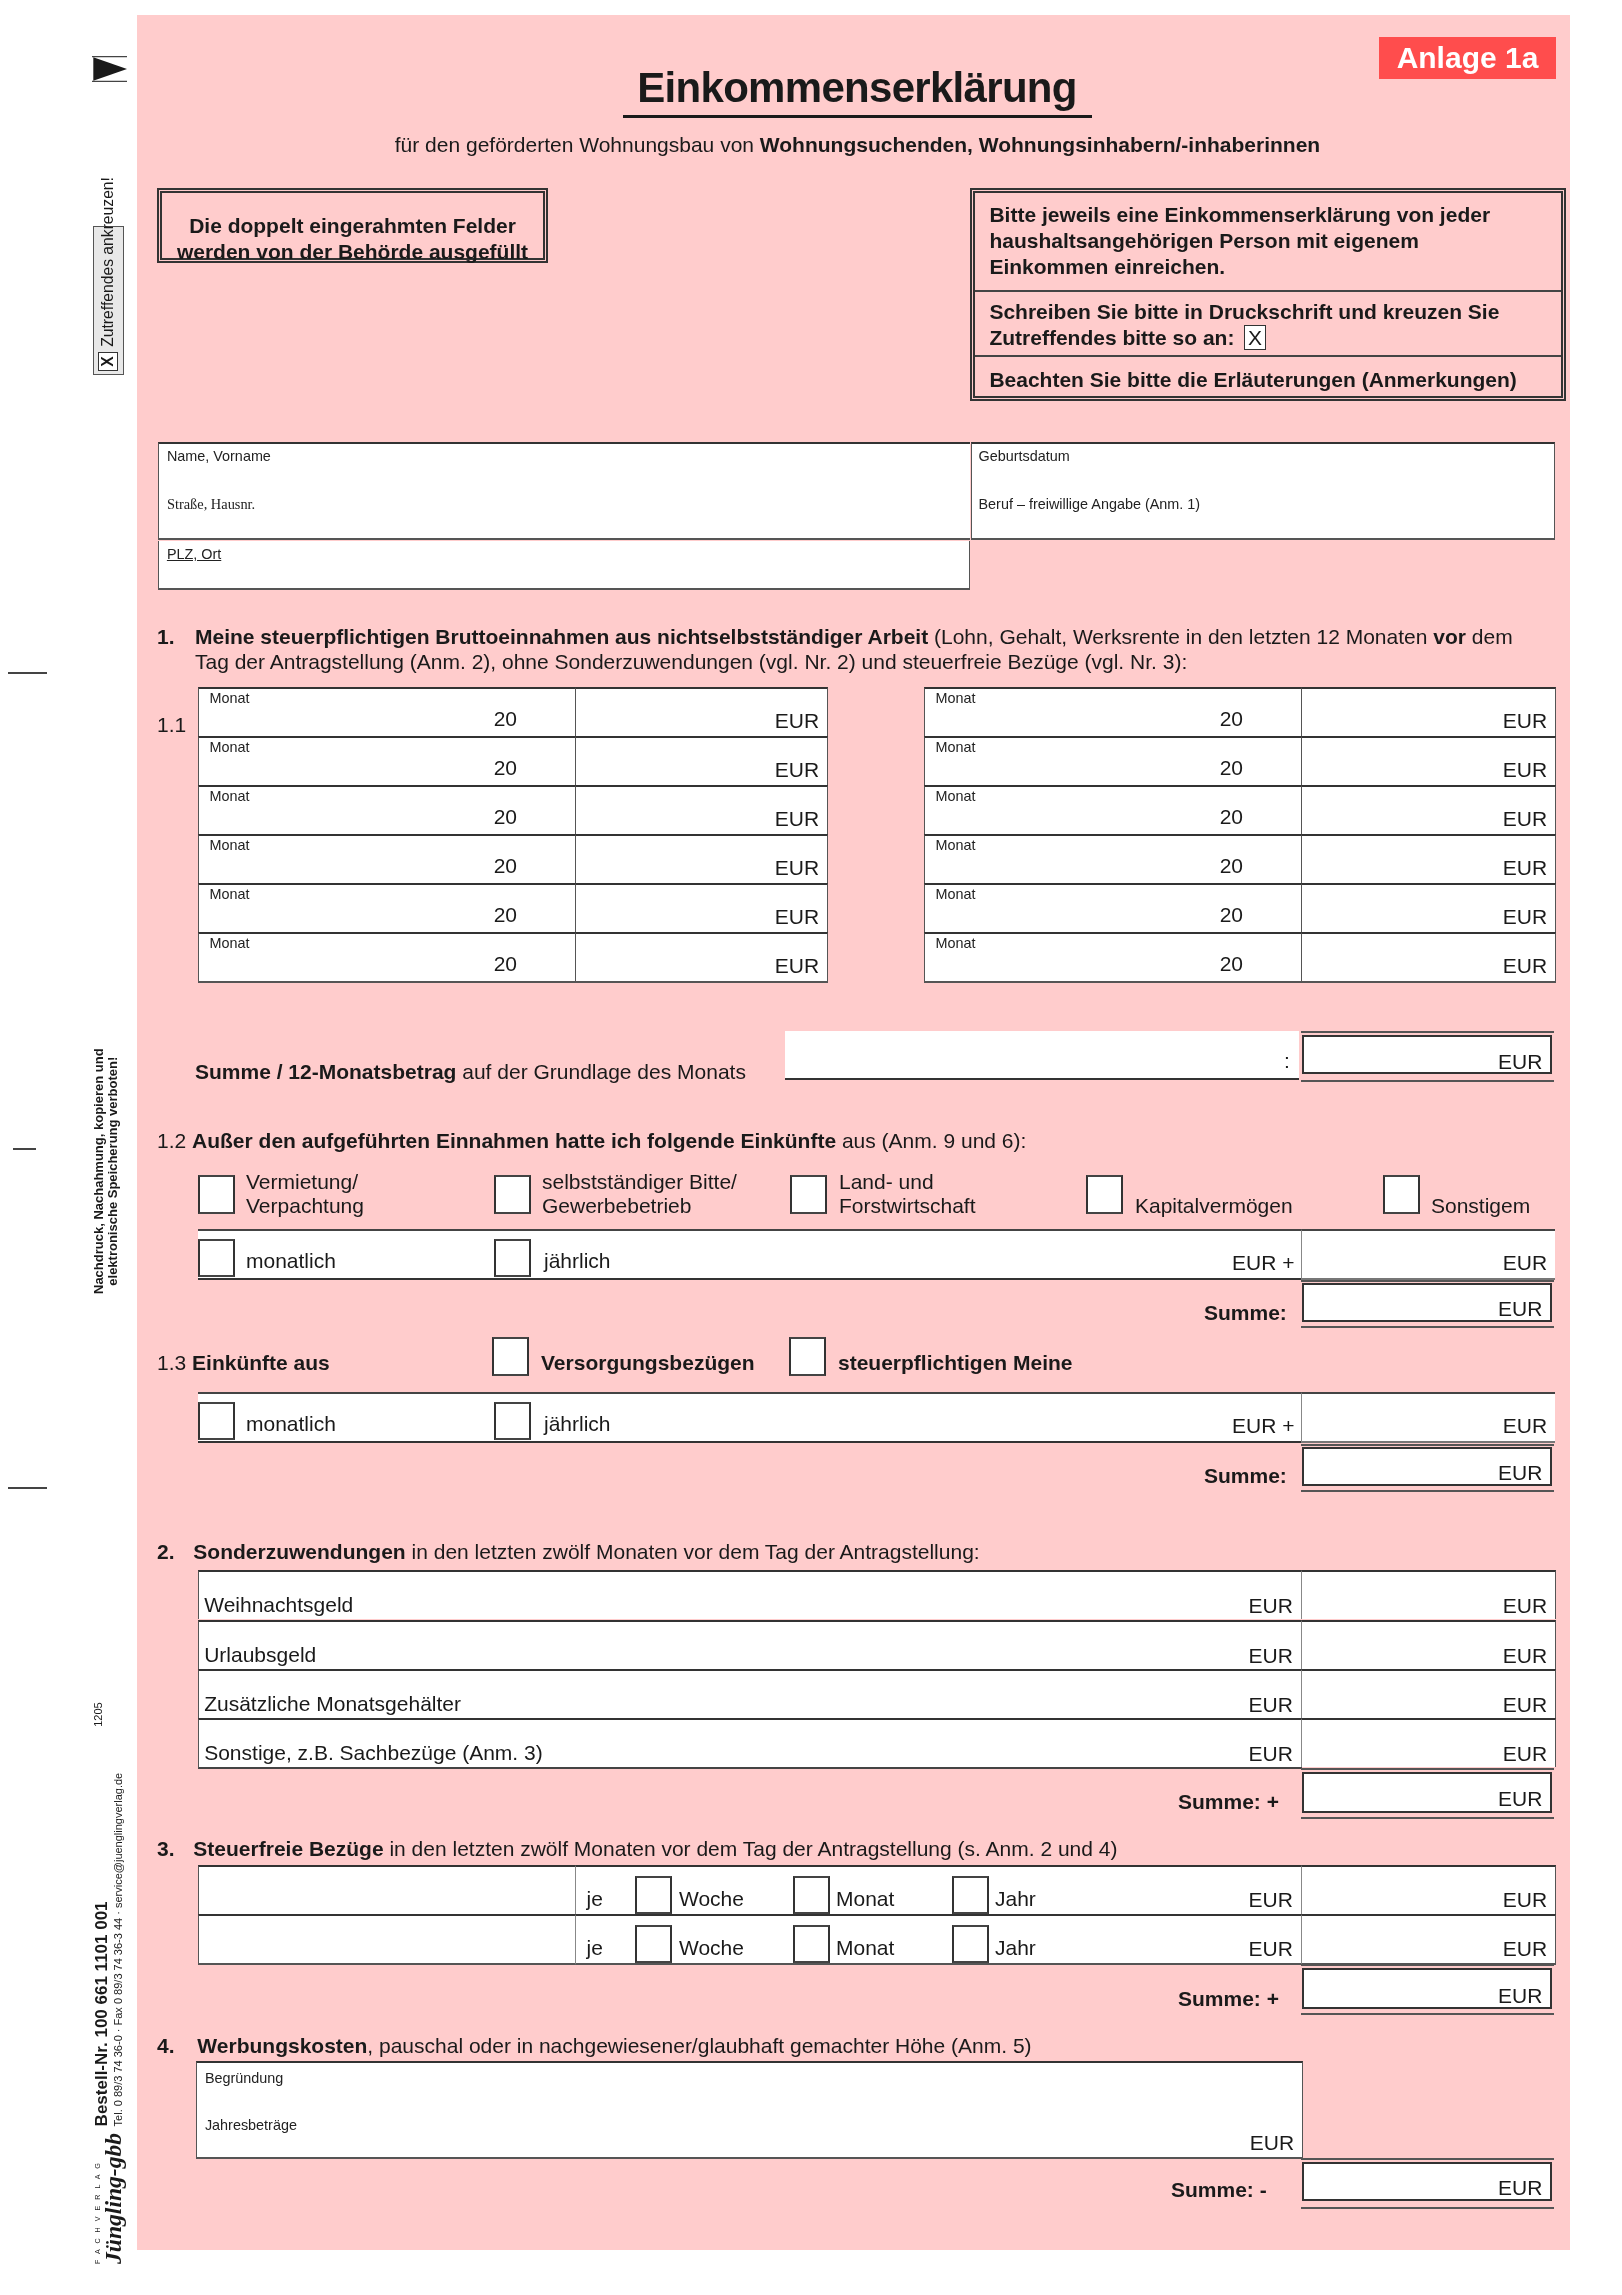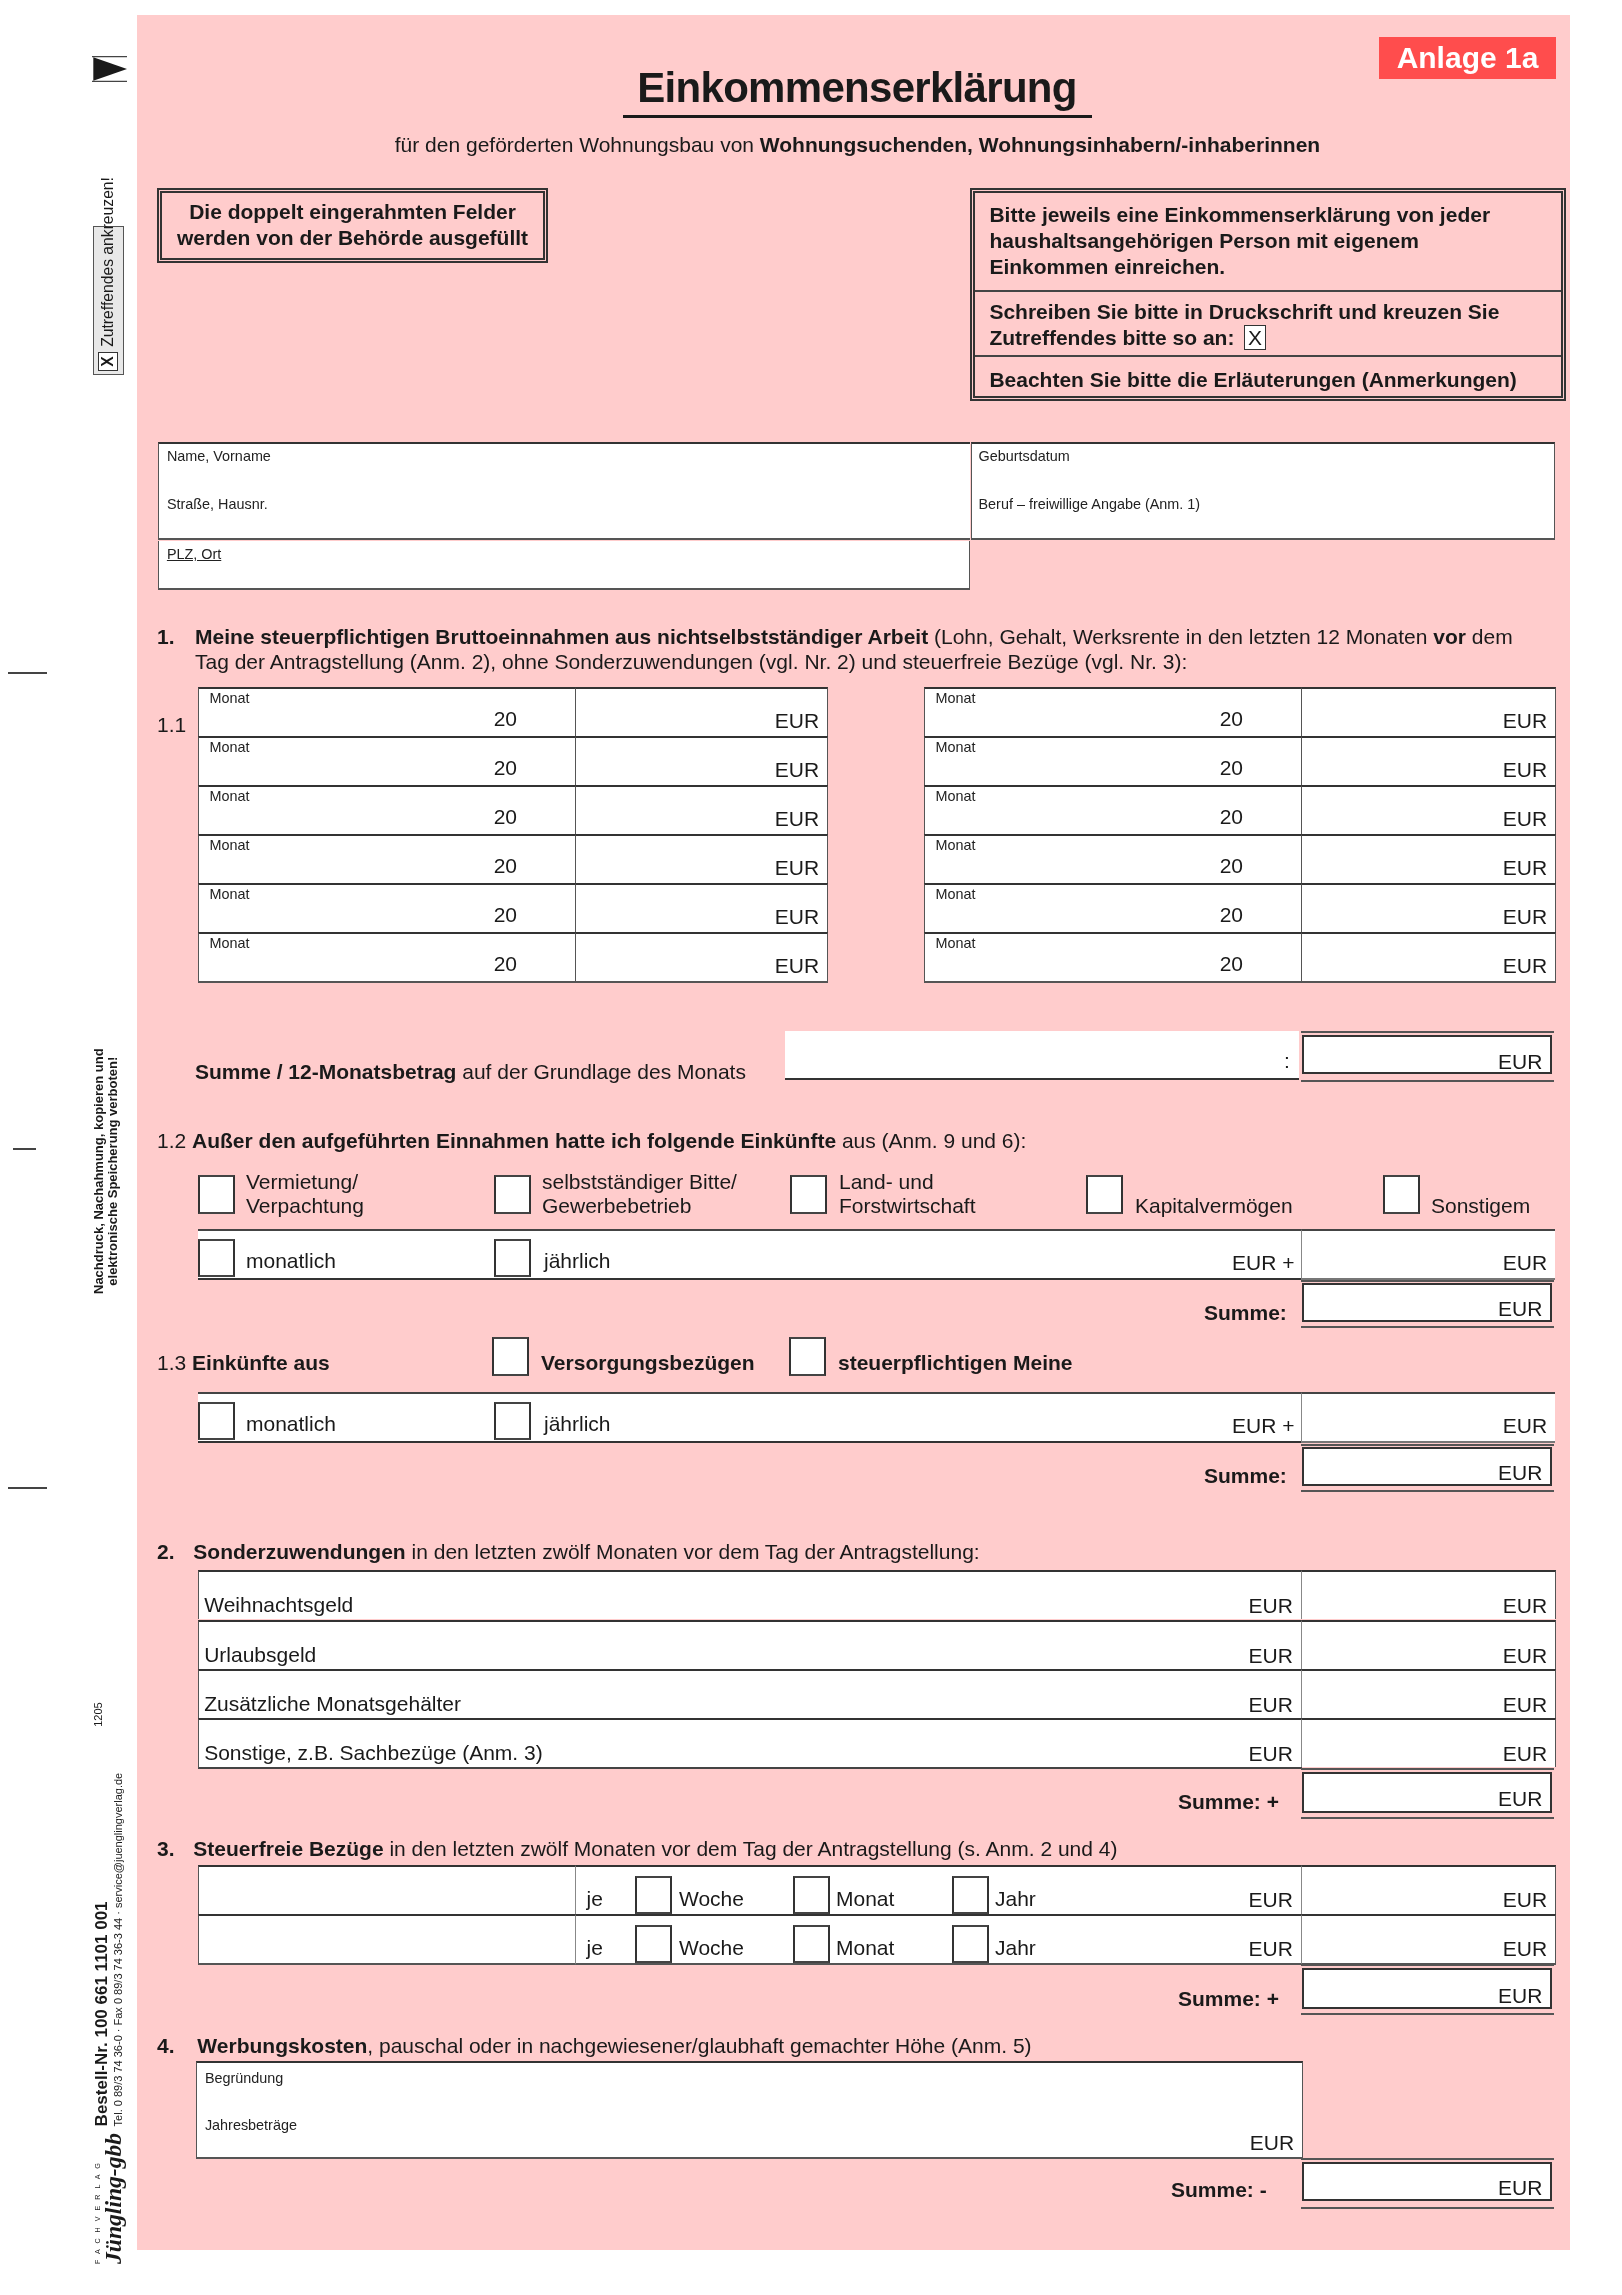--- a/index.html
+++ b/index.html
@@ -67,21 +67,21 @@
 <div class="page"></div>
 
 <div class="badge">Anlage 1a</div>
 <div class="title">Einkommenserklärung</div>
 <div class="title-rule"></div>
 <div class="subtitle">
   <span>für den geförderten Wohnungsbau von </span><span class="bold">Wohnungsuchenden, Wohnungsinhabern/-inhaberinnen</span>
 </div>
 
 <div class="box dbl" style="left:157px;top:188px;width:381px;height:65px;">
-  <div class="bold t30" style="text-align:center;padding-top:6px;">
+  <div class="bold t30" style="text-align:center;padding-top:20px;">
     <div>Die doppelt eingerahmten Felder</div>
     <div>werden von der Behörde ausgefüllt</div>
   </div>
 </div>
 
 <div class="box dbl" style="left:970px;top:188px;width:586px;height:203px;">
   <div style="position:absolute;left:0;top:0;right:0;height:97px;border-bottom:2px solid #444;">
     <div class="bold t30" style="padding:9.2px 0 0 14.4px;">
       <div>Bitte jeweils eine Einkommenserklärung von jeder</div>
       <div>haushaltsangehörigen Person mit eigenem</div>
@@ -97,21 +97,21 @@
   </div>
   <div class="bold t30" style="position:absolute;left:14.4px;top:174px;">Beachten Sie bitte die Erläuterungen (Anmerkungen)</div>
 </div>
 
 <div class="field" style="left:158px;top:442px;width:811px;height:47px;border-left:1.3px solid #555;">
   <span class="lbl" style="left:7.9px;top:3.9px;">Name, Vorname</span>
 </div>
 <div class="field" style="left:971px;top:442px;width:582px;height:47px;border-left:1.3px solid #555;border-right:1.3px solid #555;">
   <span class="lbl" style="left:6.5px;top:3.9px;">Geburtsdatum</span>
 </div>
-<div class="field" style="left:158px;top:491px;width:811px;height:47px;border-left:1.3px solid #555;border-top:none;">
+<div class="field" style="left:158px;top:491px;width:811px;height:47px;border-left:1.3px solid #555;border-top:none;font-family:Liberation Serif, serif;">
   <span class="lbl" style="left:7.9px;top:5.2px;">Straße, Hausnr.</span>
 </div>
 <div class="field" style="left:971px;top:491px;width:582px;height:47px;border-left:1.3px solid #555;border-right:1.3px solid #555;border-top:none;">
   <span class="lbl" style="left:6.5px;top:5.2px;">Beruf – freiwillige Angabe (Anm. 1)</span>
 </div>
 <div class="field" style="left:158px;top:541px;width:810px;height:47px;border-left:1.3px solid #555;border-right:1.3px solid #555;border-top:none;">
   <span class="lbl" style="left:7.9px;top:5.2px;text-decoration:underline;">PLZ, Ort</span>
 </div>
 
 <div class="txt bold" style="left:157px;top:625px;">1.</div>

